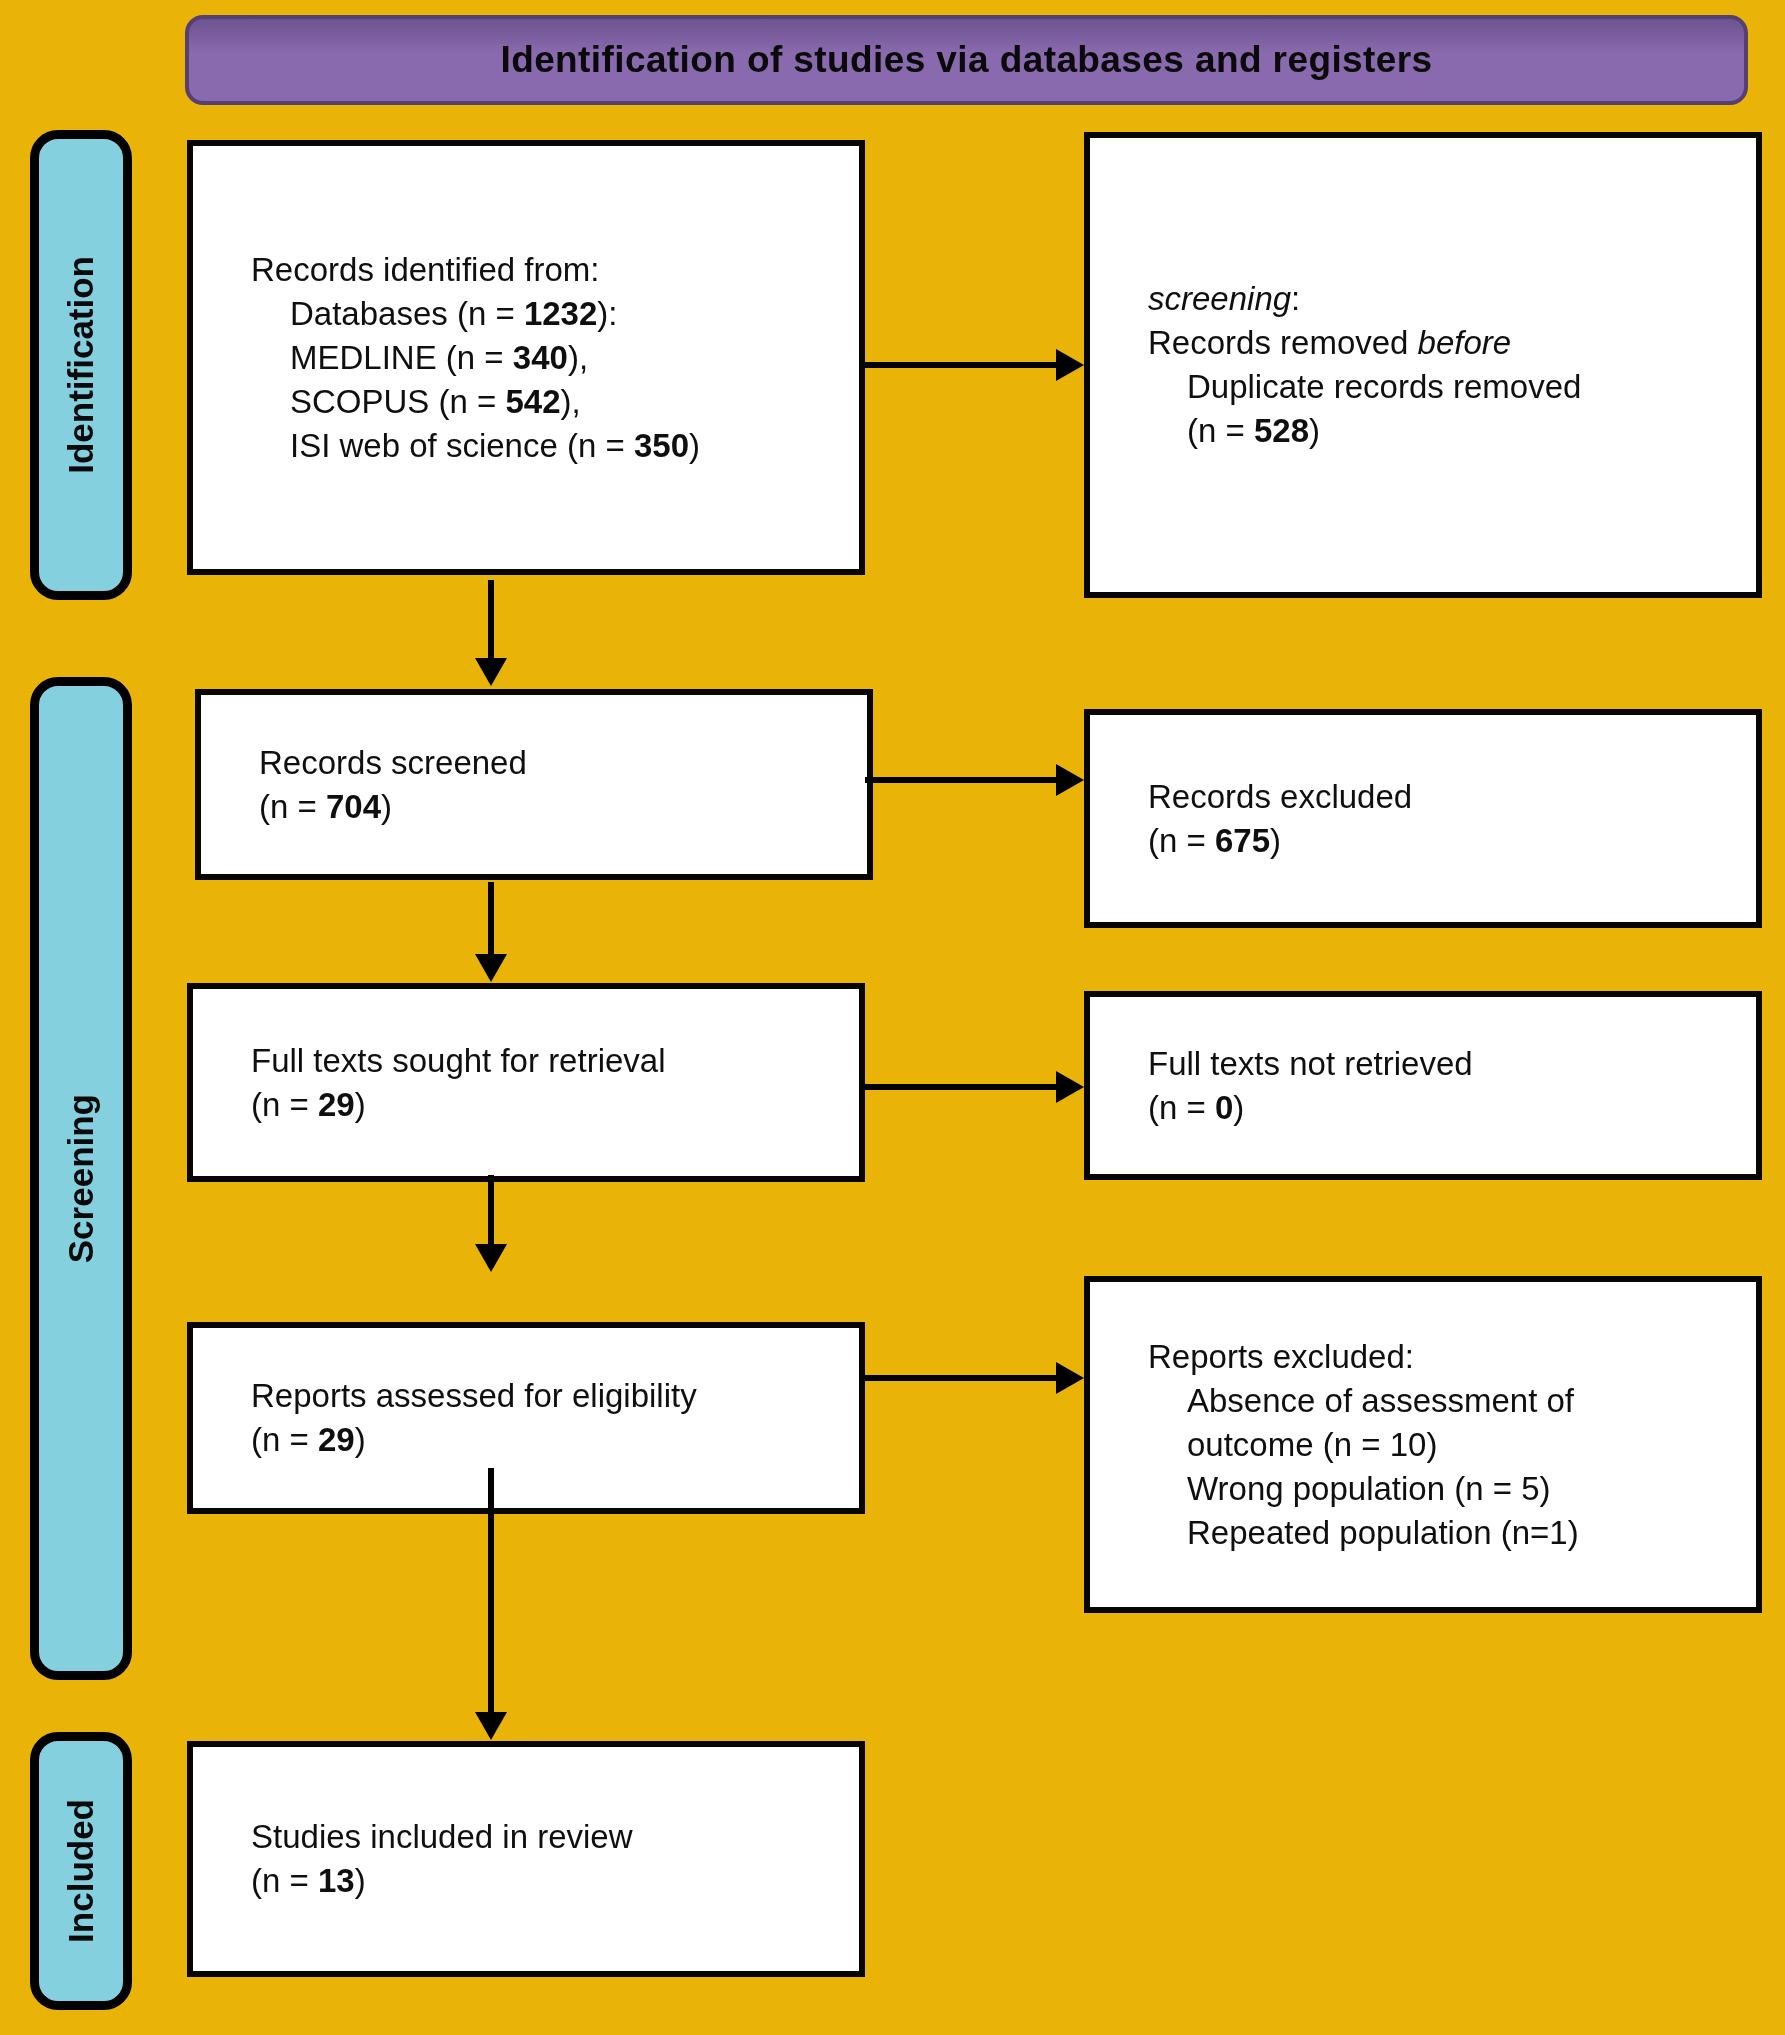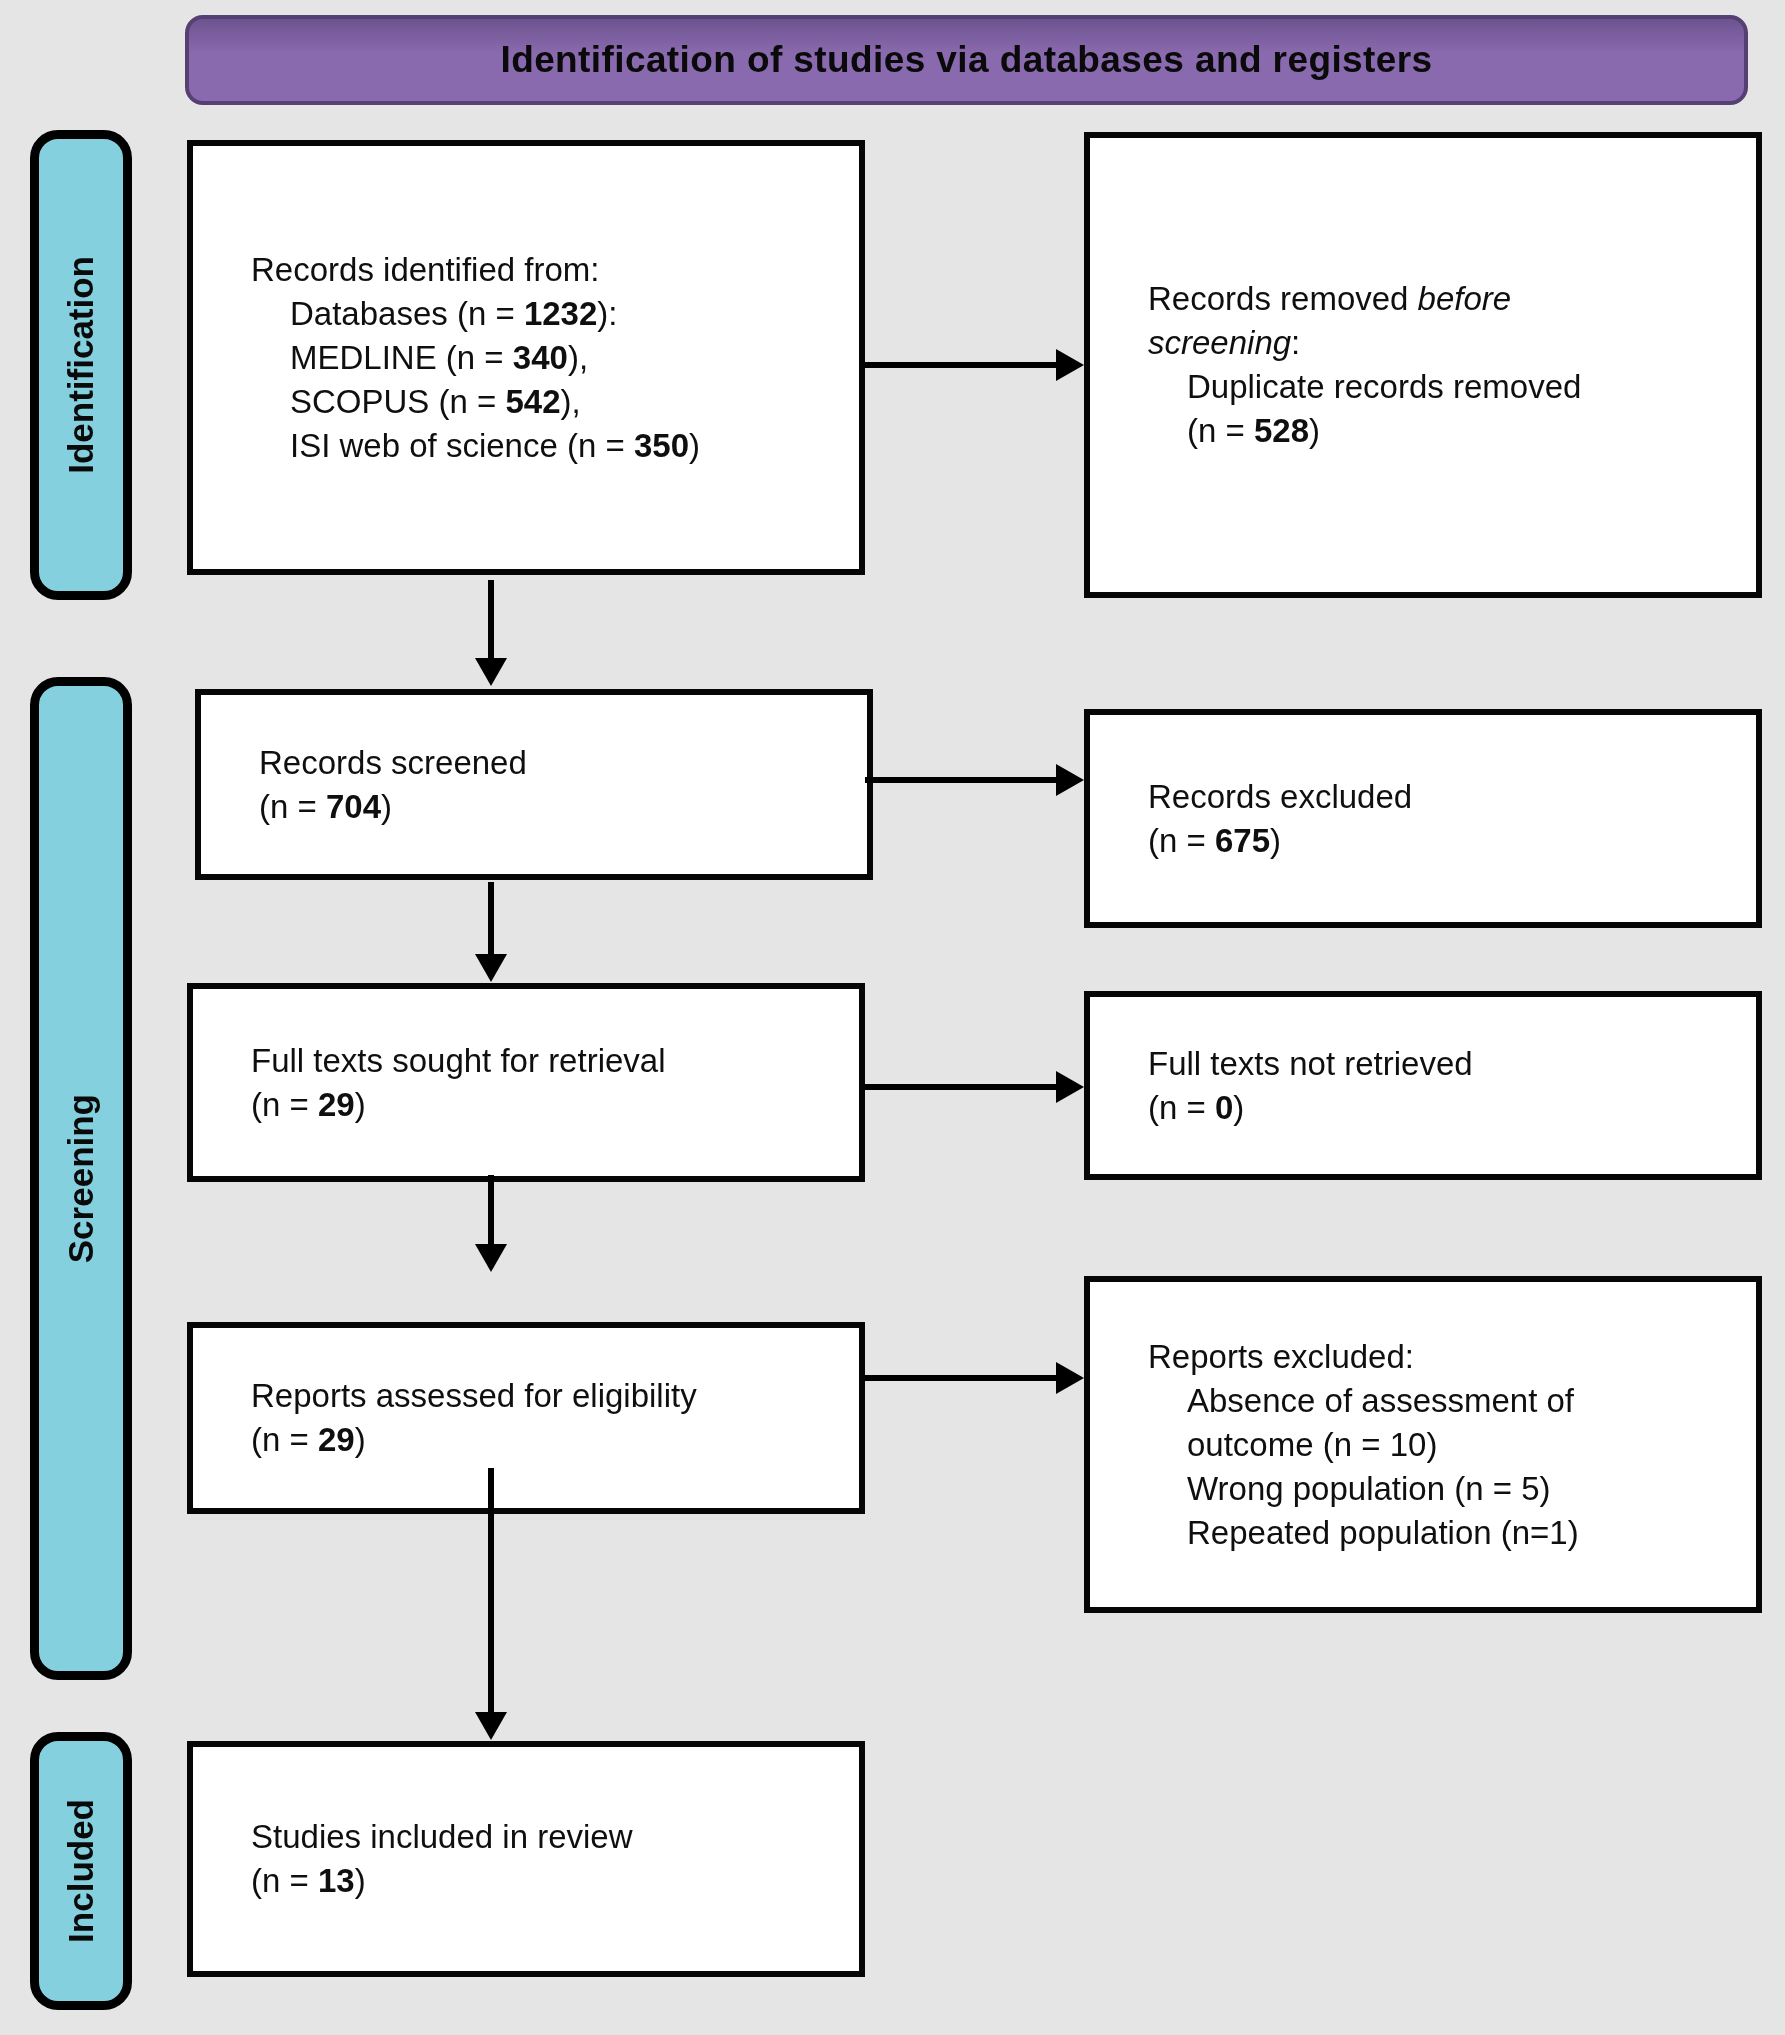--- a/index.html
+++ b/index.html
@@ -1,19 +1,19 @@
 <!DOCTYPE html>
 <html style="--banner-fill: #8a6aae; --banner-fill-dark: #6d5390; --banner-border: #553f73; --stage-fill: #84d0df; --stage-border: #000000; --box-border: #060606; --arrow: #000000; --text: #0f0f0f;font-size:11.2px"><head>
 <meta charset="utf-8">
 <style>
   html,body{margin:0;padding:0;background:#ffffff;}
   .canvas{
     position:relative;
     width:1786px;height:2035px;
-    background:#e5e5e5;
+    background:#eab308;
     font-family:"Liberation Sans", sans-serif;
     color:var(--text,#0f0f0f);
     overflow:hidden;
   }
   
   .banner{
     position:absolute;left:185px;top:15.4px;width:1563px;height:90px;
     box-sizing:border-box;
     background:linear-gradient(180deg,var(--banner-fill-dark,#6d5390) 0%,var(--banner-fill,#8a6aae) 42%,var(--banner-fill,#8a6aae) 100%);
     border:4.2px solid var(--banner-border,#553f73);
@@ -114,22 +114,22 @@
   </div>
 
   <div class="fbox col-left box-records-identified">
       <div class="line"><span>Records identified from:</span></div>
       <div class="line indent"><span>Databases (n = </span><span class="b">1232</span><span>):</span></div>
       <div class="line indent"><span>MEDLINE (n = </span><span class="b">340</span><span>),</span></div>
       <div class="line indent"><span>SCOPUS (n = </span><span class="b">542</span><span>),</span></div>
       <div class="line indent"><span>ISI web of science (n = </span><span class="b">350</span><span>)</span></div>
     </div>
   <div class="fbox col-right box-records-removed">
+      <div class="line"><span class="i">screening</span><span>:</span></div>
       <div class="line"><span>Records removed </span><span class="i">before</span></div>
-      <div class="line"><span class="i">screening</span><span>:</span></div>
       <div class="line indent"><span>Duplicate records removed</span></div>
       <div class="line indent"><span>(n = </span><span class="b">528</span><span>)</span></div>
     </div>
 
   <div class="fbox col-left box-records-screened">
       <div class="line"><span>Records screened</span></div>
       <div class="line"><span>(n = </span><span class="b">704</span><span>)</span></div>
     </div>
   <div class="fbox col-right box-records-excluded">
       <div class="line"><span>Records excluded</span></div>

